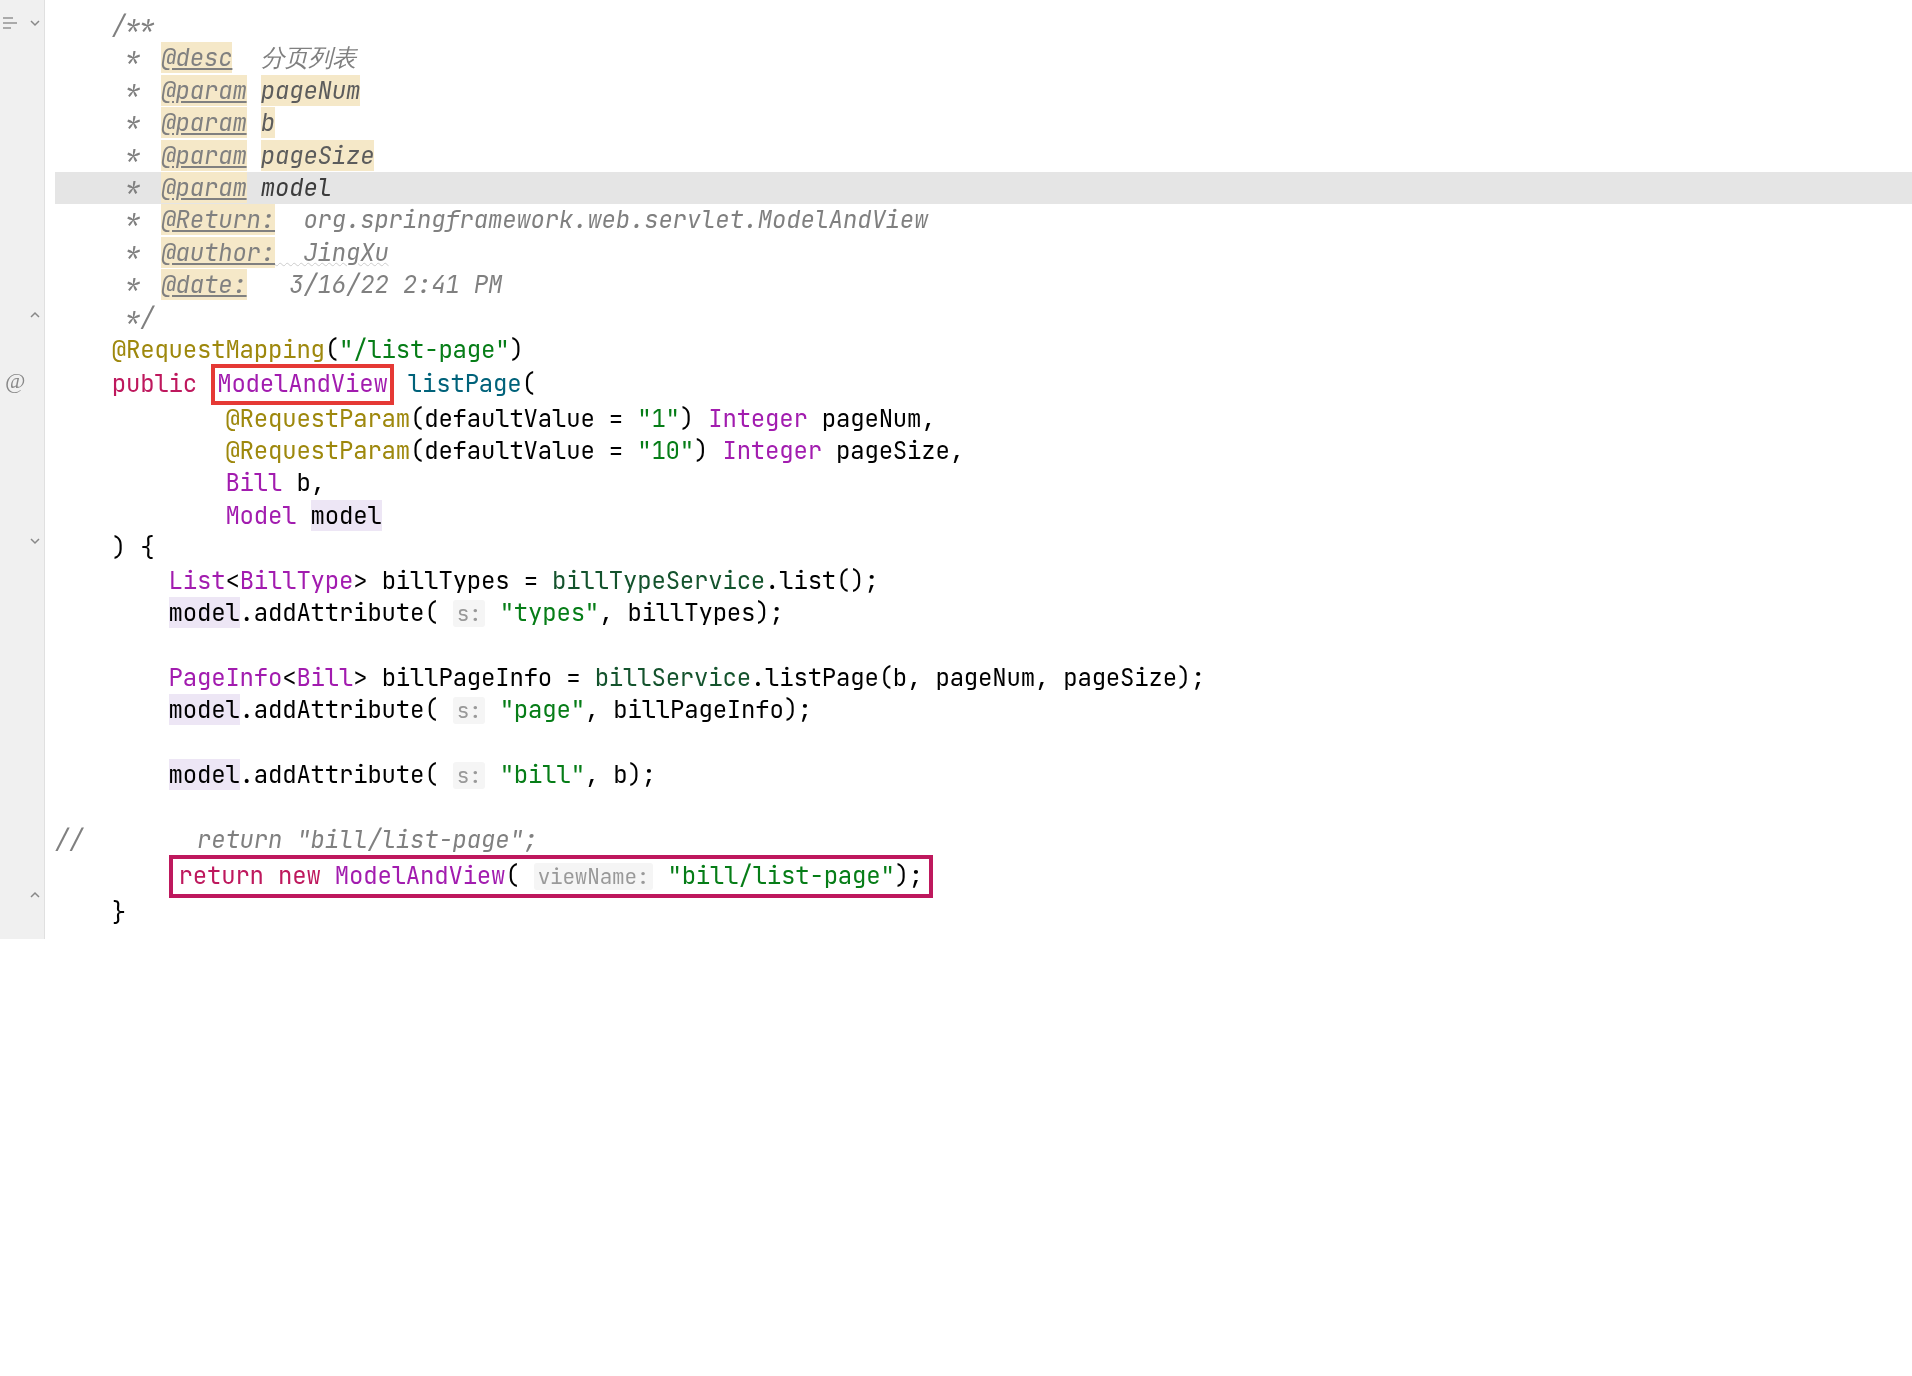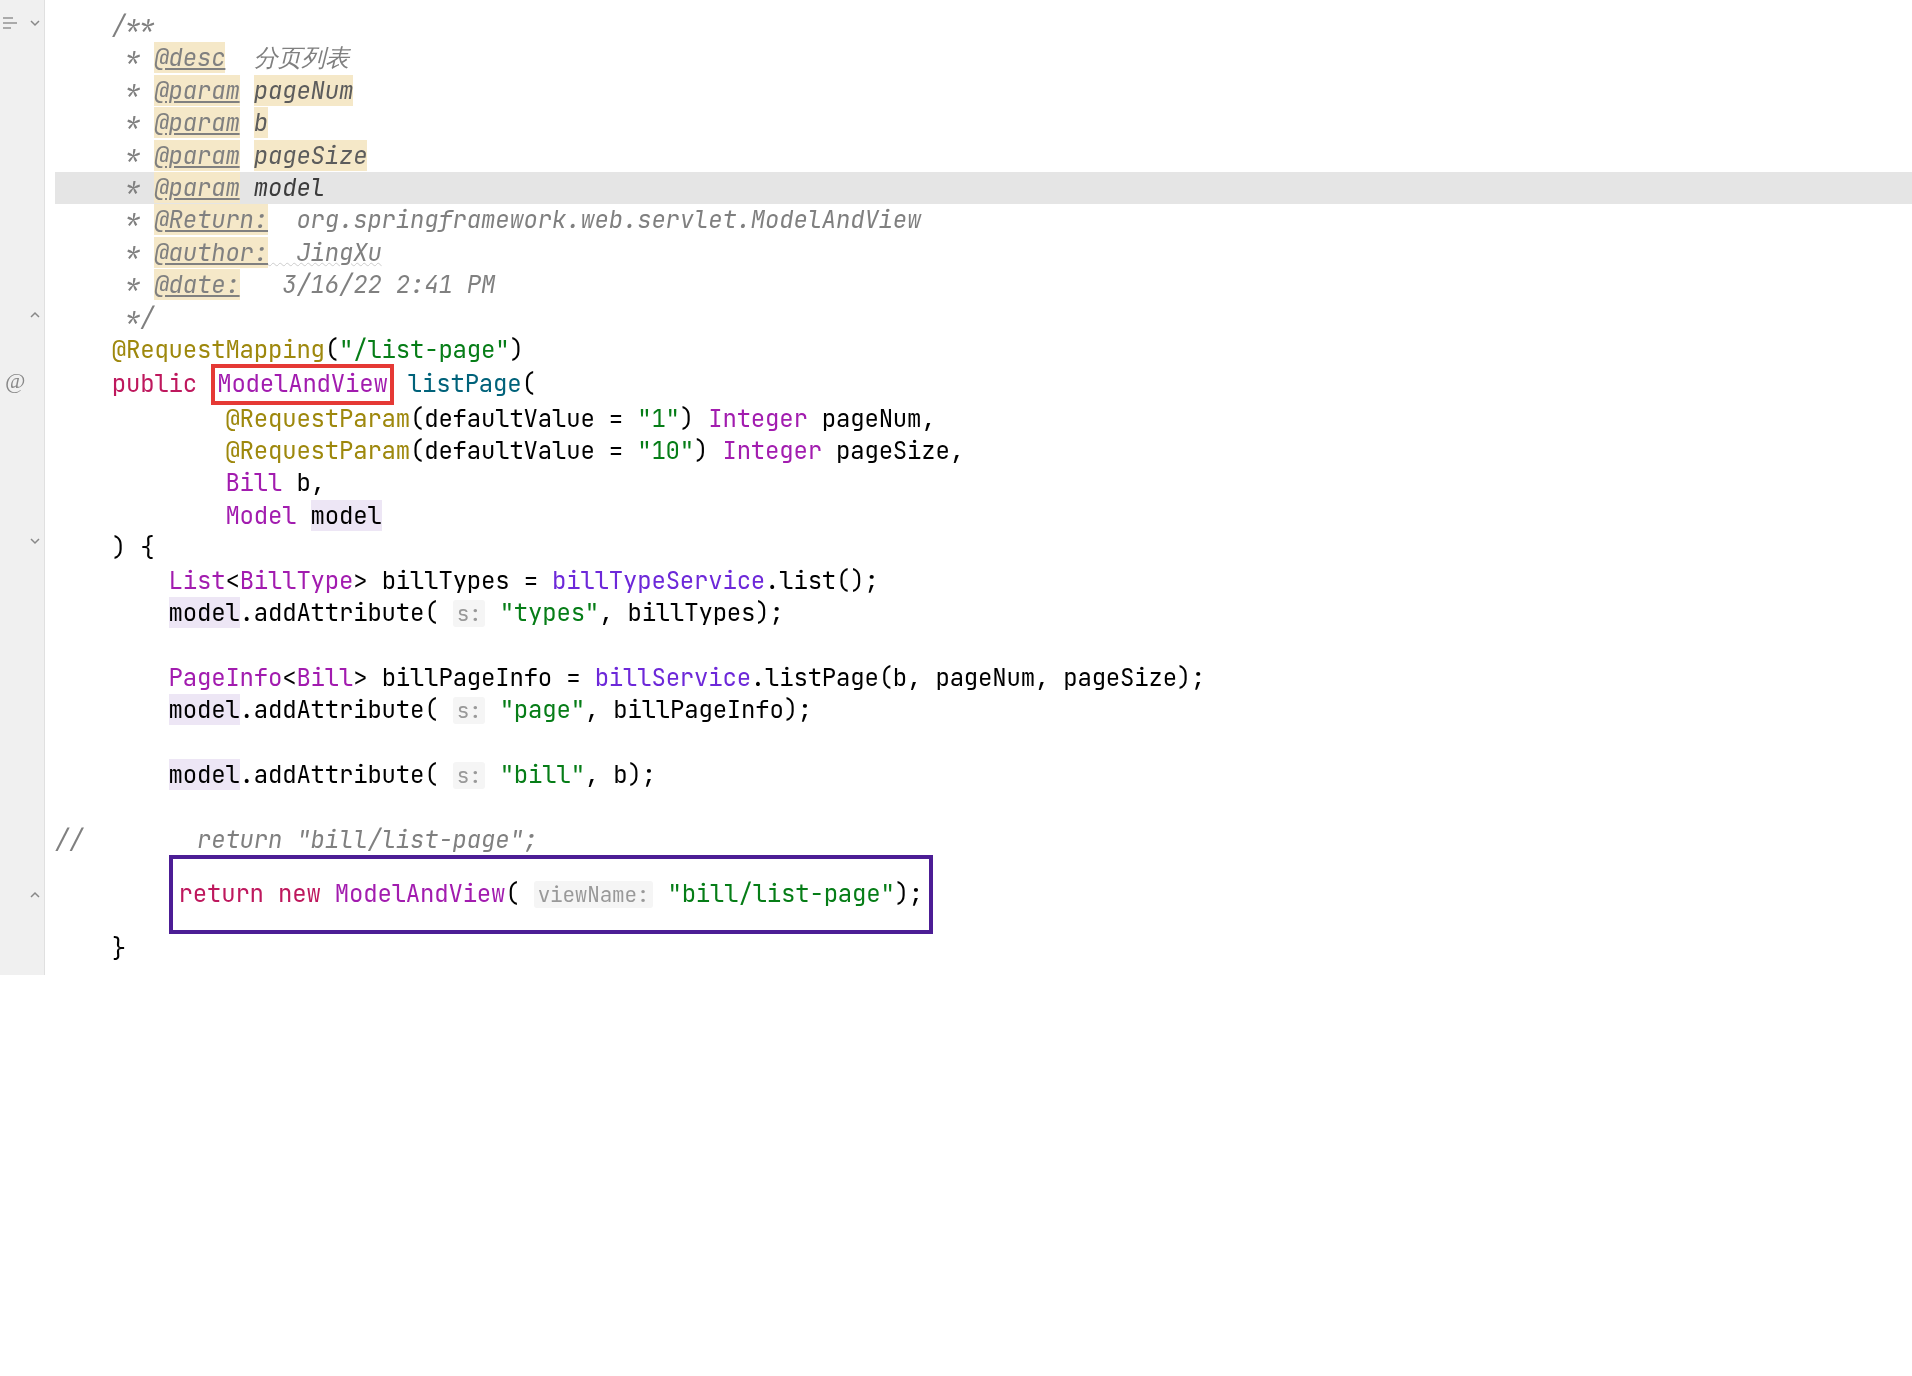--- a/index.html
+++ b/index.html
@@ -52,42 +52,42 @@
       font-style: italic;
     }
     .line-normal {
       font-style: normal;
     }
     .highlight-line {
       background: #e5e5e5;
     }
     .comment { color: #808080; font-style: italic; }
     .tag { color: #808080; font-style: italic; text-decoration: underline; }
-    .tag-hl { background: #f5e8c8; }
+    .tag-hl { background: #f5e8c8; margin-left: 7px; }
     .param-hl { background: #f5e8c8; color: #5c5c5c; font-style: italic; }
     .param-var { color: #3c3c3c; font-style: italic; }
     .annotation { color: #9e880d; font-style: normal; }
     .keyword { color: #be185d; font-style: normal; }
     .type { color: #a21caf; font-style: normal; }
     .method { color: #00627a; font-style: normal; }
     .string { color: #067d17; font-style: normal; }
-    .field { color: #6d28d9; font-style: normal; }
+    .field { color: #14532d; font-style: normal; }
     .ident { color: #000000; font-style: normal; }
     .param-usage { background: #ede6f5; color: #000; font-style: normal; }
     .hint { color: #999; font-style: normal; background: #f5f5f5; border-radius: 3px; padding: 0 4px; font-size: 21px; }
     .red-box {
       border: 4px solid #e53935;
       display: inline-block;
       padding: 0 2px;
       margin: -2px 0;
     }
     .red-box-wide {
-      border: 4px solid #4c1d95;
+      border: 4px solid #be185d;
       display: inline-block;
-      padding: 19px 6px;
+      padding: 1px 6px;
       margin: -1px 0;
     }
     .underline-wavy {
       text-decoration: underline wavy #ccc;
       text-decoration-thickness: 1px;
     }
   </style>
 </head>
 <body>
 

